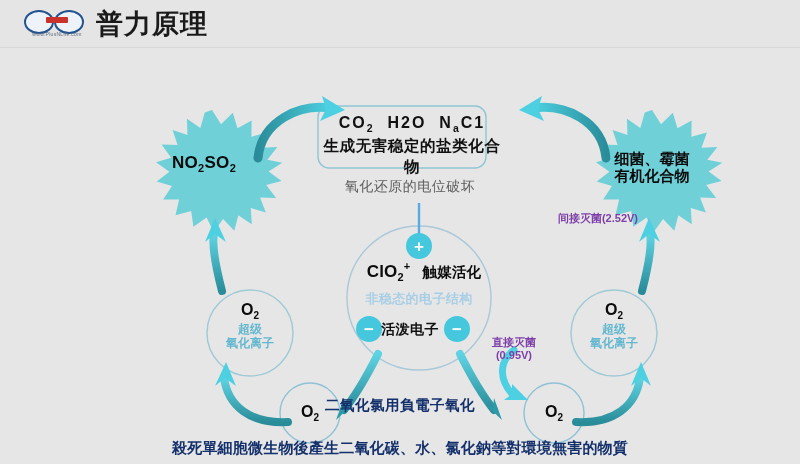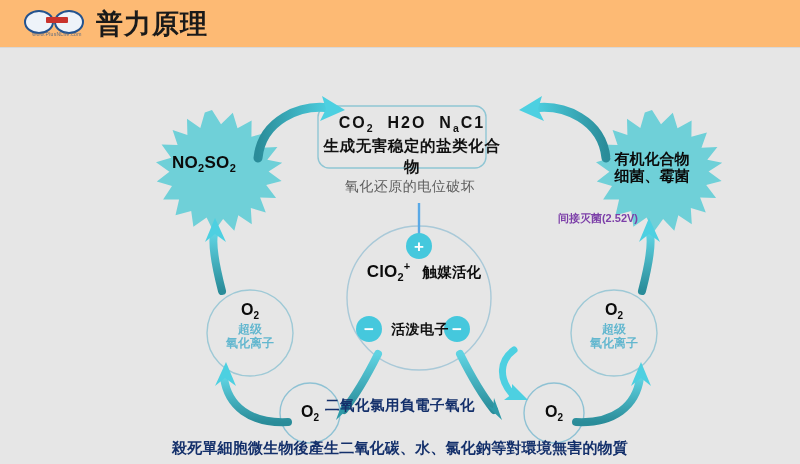--- a/index.html
+++ b/index.html
@@ -6,21 +6,21 @@
   body{
     width:800px;height:464px;
     background:#ffffff;
     font-family:"Liberation Sans","DejaVu Sans",sans-serif;
     overflow:hidden;
     position:relative;
   }
   .slide{position:relative;width:800px;height:464px;background:#ffffff;}
 
   
-  .header{position:absolute;left:0;top:0;width:800px;height:48px;background:#fdba74;}
+  .header{position:absolute;left:0;top:0;width:800px;height:48px;background:#e5e5e5;}
   .logo{position:absolute;left:18px;top:8px;width:78px;height:32px;}
   .logo-ring{position:absolute;top:2px;width:26px;height:20px;border:2px solid #24538f;border-radius:50%;background:#eef3f9;}
   .logo-ring.l{left:6px;}
   .logo-ring.r{left:36px;}
   .logo-bar{position:absolute;left:28px;top:9px;width:22px;height:6px;background:#c9332c;border-radius:1px;}
   .logo-txt{position:absolute;left:0;top:23px;width:78px;text-align:center;font-size:5px;color:#5b6a80;letter-spacing:.3px;}
   .page-title{
     position:absolute;left:96px;top:6px;
     font-size:27px;font-weight:bold;color:#1a1a1a;letter-spacing:1px;
   }
@@ -187,46 +187,47 @@
       </g>
     </svg>
 
     <div class="node burst-label" style="left:144px;top:105px;width:120px;">
       <div class="burst-main">
         <span>NO</span><sub>2</sub><span>SO</span><sub>2</sub>
       </div>
     </div>
 
     <div class="node burst-label" style="left:592px;top:103px;width:120px;">
+      <div class="burst-sub" style="font-size:15px;">细菌、霉菌</div>
       <div class="burst-sub" style="font-size:15px;">有机化合物</div>
-      <div class="burst-sub" style="font-size:15px;">细菌、霉菌</div>
     </div>
 
     <div class="node" style="left:318px;top:66px;width:188px;">
       <div class="topbox-l1">
         CO<sub>2</sub>&nbsp; H2O&nbsp; N<sub>a</sub>C1
       </div>
       <div class="topbox-l2">生成无害稳定的盐类化合物</div>
     </div>
 
     <div class="node redox" style="left:330px;top:130px;width:160px;font-family:Liberation Mono, monospace;">氧化还原的电位破坏</div>
 
     <div class="pm" style="left:406px;top:185px;">
         <span>+</span>
       </div>
     <div class="node core-main" style="left:349px;top:212px;width:150px;">
       <span>ClO</span><sub>2</sub><sup>+</sup><span class="cat">触媒活化</span>
     </div>
+    <div class="node core-sub" style="left:344px;top:242px;width:150px;">非稳态的电子结构</div>
     <div class="pm" style="left:356px;top:268px;">
         <span>−</span>
       </div>
     <div class="pm" style="left:444px;top:268px;">
         <span>−</span>
       </div>
-    <div class="node core-act" style="left:370px;top:273px;width:100px;">活泼电子</div>
+    <div class="node core-act" style="left:360px;top:273px;width:100px;">活泼电子</div>
 
     <div class="node" style="left:205px;top:254px;width:90px;">
       <div class="o2-big"><span>O</span><sub>2</sub></div>
       <div class="o2-cap">超级</div>
       <div class="o2-cap">氧化离子</div>
     </div>
 
     <div class="node" style="left:569px;top:254px;width:90px;">
       <div class="o2-big"><span>O</span><sub>2</sub></div>
       <div class="o2-cap">超级</div>
@@ -234,18 +235,22 @@
     </div>
 
     <div class="node o2-plain" style="left:280px;top:355px;width:60px;">
       <span>O</span><sub>2</sub>
     </div>
     <div class="node o2-plain" style="left:524px;top:355px;width:60px;">
       <span>O</span><sub>2</sub>
     </div>
 
     <div class="node kill-label kill-ind" style="left:538px;top:164px;width:120px;">间接灭菌(2.52V)</div>
+    <div class="node kill-label kill-dir" style="left:478px;top:288px;width:72px;">
+      <div>直接灭菌</div>
+      <div>(0.95V)</div>
+    </div>
 
     <div class="caption cap1">二氧化氯用負電子氧化</div>
     <div class="caption cap3">殺死單細胞微生物後產生二氧化碳、水、氯化鈉等對環境無害的物質</div>
 
   </div>
 </div>
 
 </body></html>

